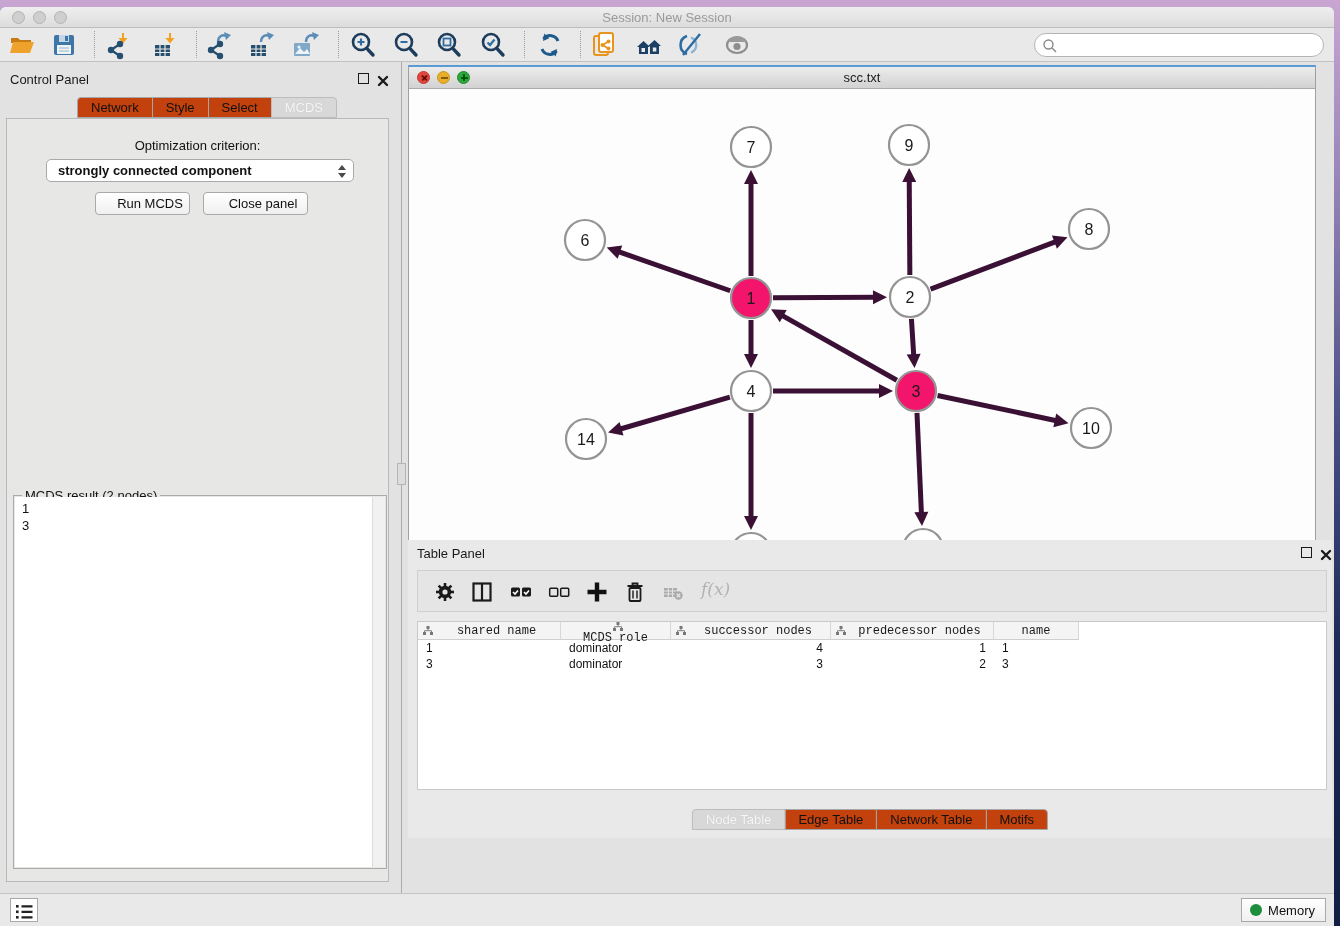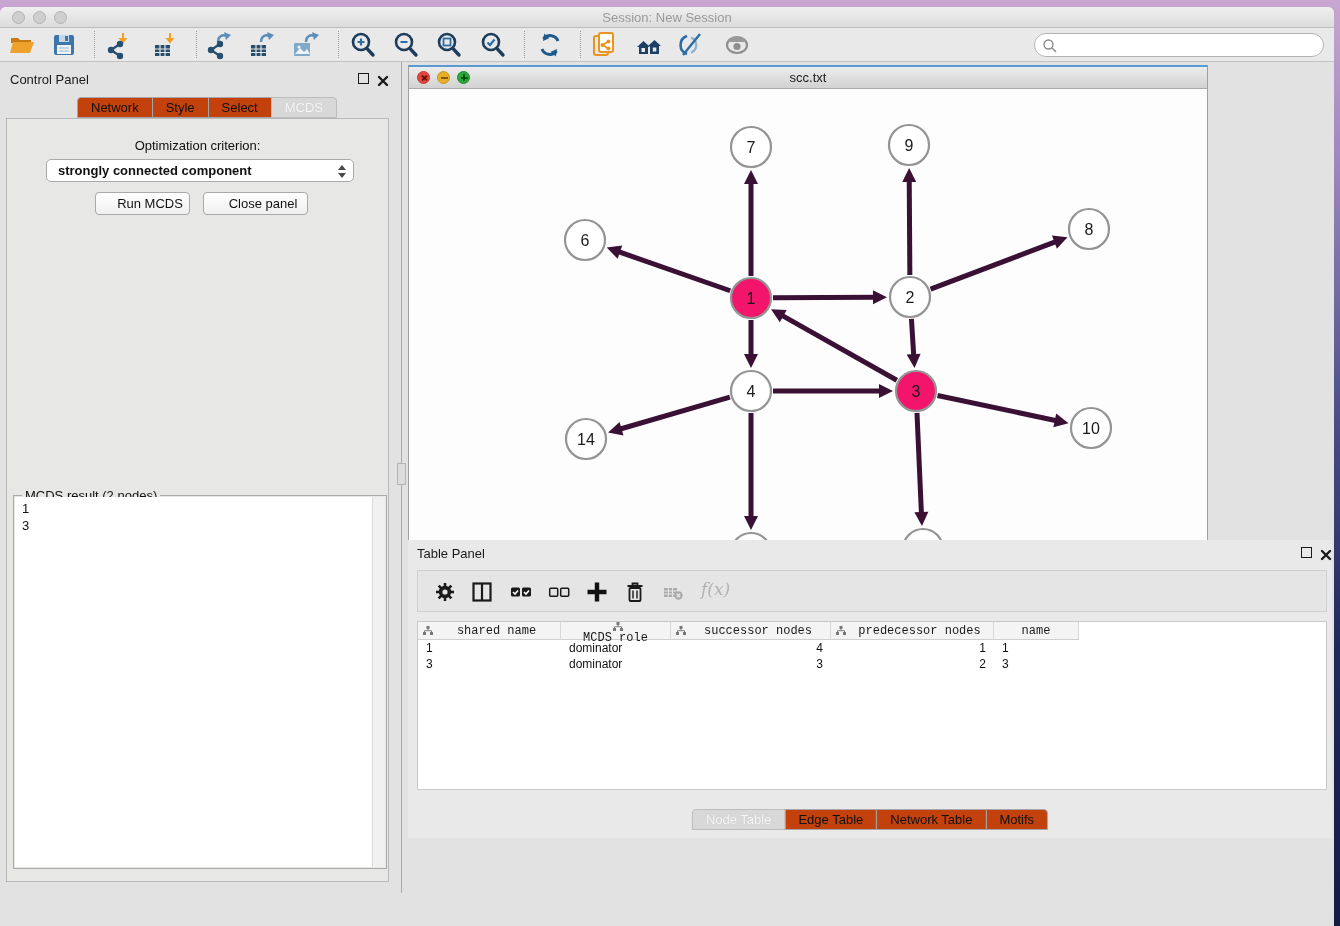--- a/index.html
+++ b/index.html
@@ -73,21 +73,21 @@
     font-size:13px; color:#111; padding:3px 7px; line-height:17px; }
   #result-scroll { position:absolute; top:1px; right:1px; width:13px; bottom:1px; background:#f1f1f1; border-left:1px solid #ddd; }
 
   
   #v-splitter { position:absolute; left:395px; top:55px; width:13px; height:831px; background:#e2e2e2; }
   #v-splitter .line { position:absolute; left:6px; top:0; width:1px; height:100%; background:#ababab; }
   #v-splitter .handle { position:absolute; left:2px; top:401px; width:9px; height:22px;
     background:#dcdcdc; border:1px solid #b5b5b5; cursor:col-resize; }
 
   
-  #network-window { position:absolute; left:408px; top:58px; width:800px; height:530px;
+  #network-window { position:absolute; left:408px; top:58px; width:908px; height:530px;
     border:1px solid #9f9f9f; border-top:2px solid #5b9bd5; background:#fdfdfd; }
   #net-titlebar { position:absolute; left:0; top:0; width:100%; height:22px;
     background:linear-gradient(180deg,#ececec,#d2d2d2); border-bottom:1px solid #ababab; }
   #net-title { position:absolute; left:0; right:0; top:3px; text-align:center; font-size:13px; color:#1a1a1a; }
   #net-lights { position:absolute; left:8px; top:4px; display:flex; gap:7px; }
   #net-resize { position:absolute; left:452px; bottom:-1px; width:8px; height:5px; background:#cfcfcf; border:1px solid #b0b0b0; cursor:s-resize; }
 
   
   #table-panel { position:absolute; left:408px; top:533px; width:924px; height:298px; background:#e9e9e9; }
   #tp-title { position:absolute; left:9px; top:6px; }
@@ -546,14 +546,32 @@
         </div>
     </div>
     <div id="tp-tabs" class="tabs">
         <div class="tab active">Node Table</div>
         <div class="tab">Edge Table</div>
         <div class="tab">Network Table</div>
         <div class="tab">Motifs</div>
       </div>
   </div>
 
+  <div id="status-bar">
+    <span id="tasks-btn">
+      <svg width="26" height="22" style="margin:2px 0 0 3px">
+          <g fill="#222">
+            <rect x="2" y="4" width="2.6" height="2.6"></rect>
+            <rect x="2" y="9.5" width="2.6" height="2.6"></rect>
+            <rect x="2" y="15" width="2.6" height="2.6"></rect>
+          </g>
+          <g stroke="#222" stroke-width="2.2">
+            <path d="M7.5 5.3h11M7.5 10.8h11M7.5 16.3h11"></path>
+          </g>
+        </svg>
+    </span>
+    <span id="memory-btn">
+      <span id="memory-dot"></span>
+      <span>Memory</span>
+    </span>
+  </div>
 
 </div>
 
 </body></html>

